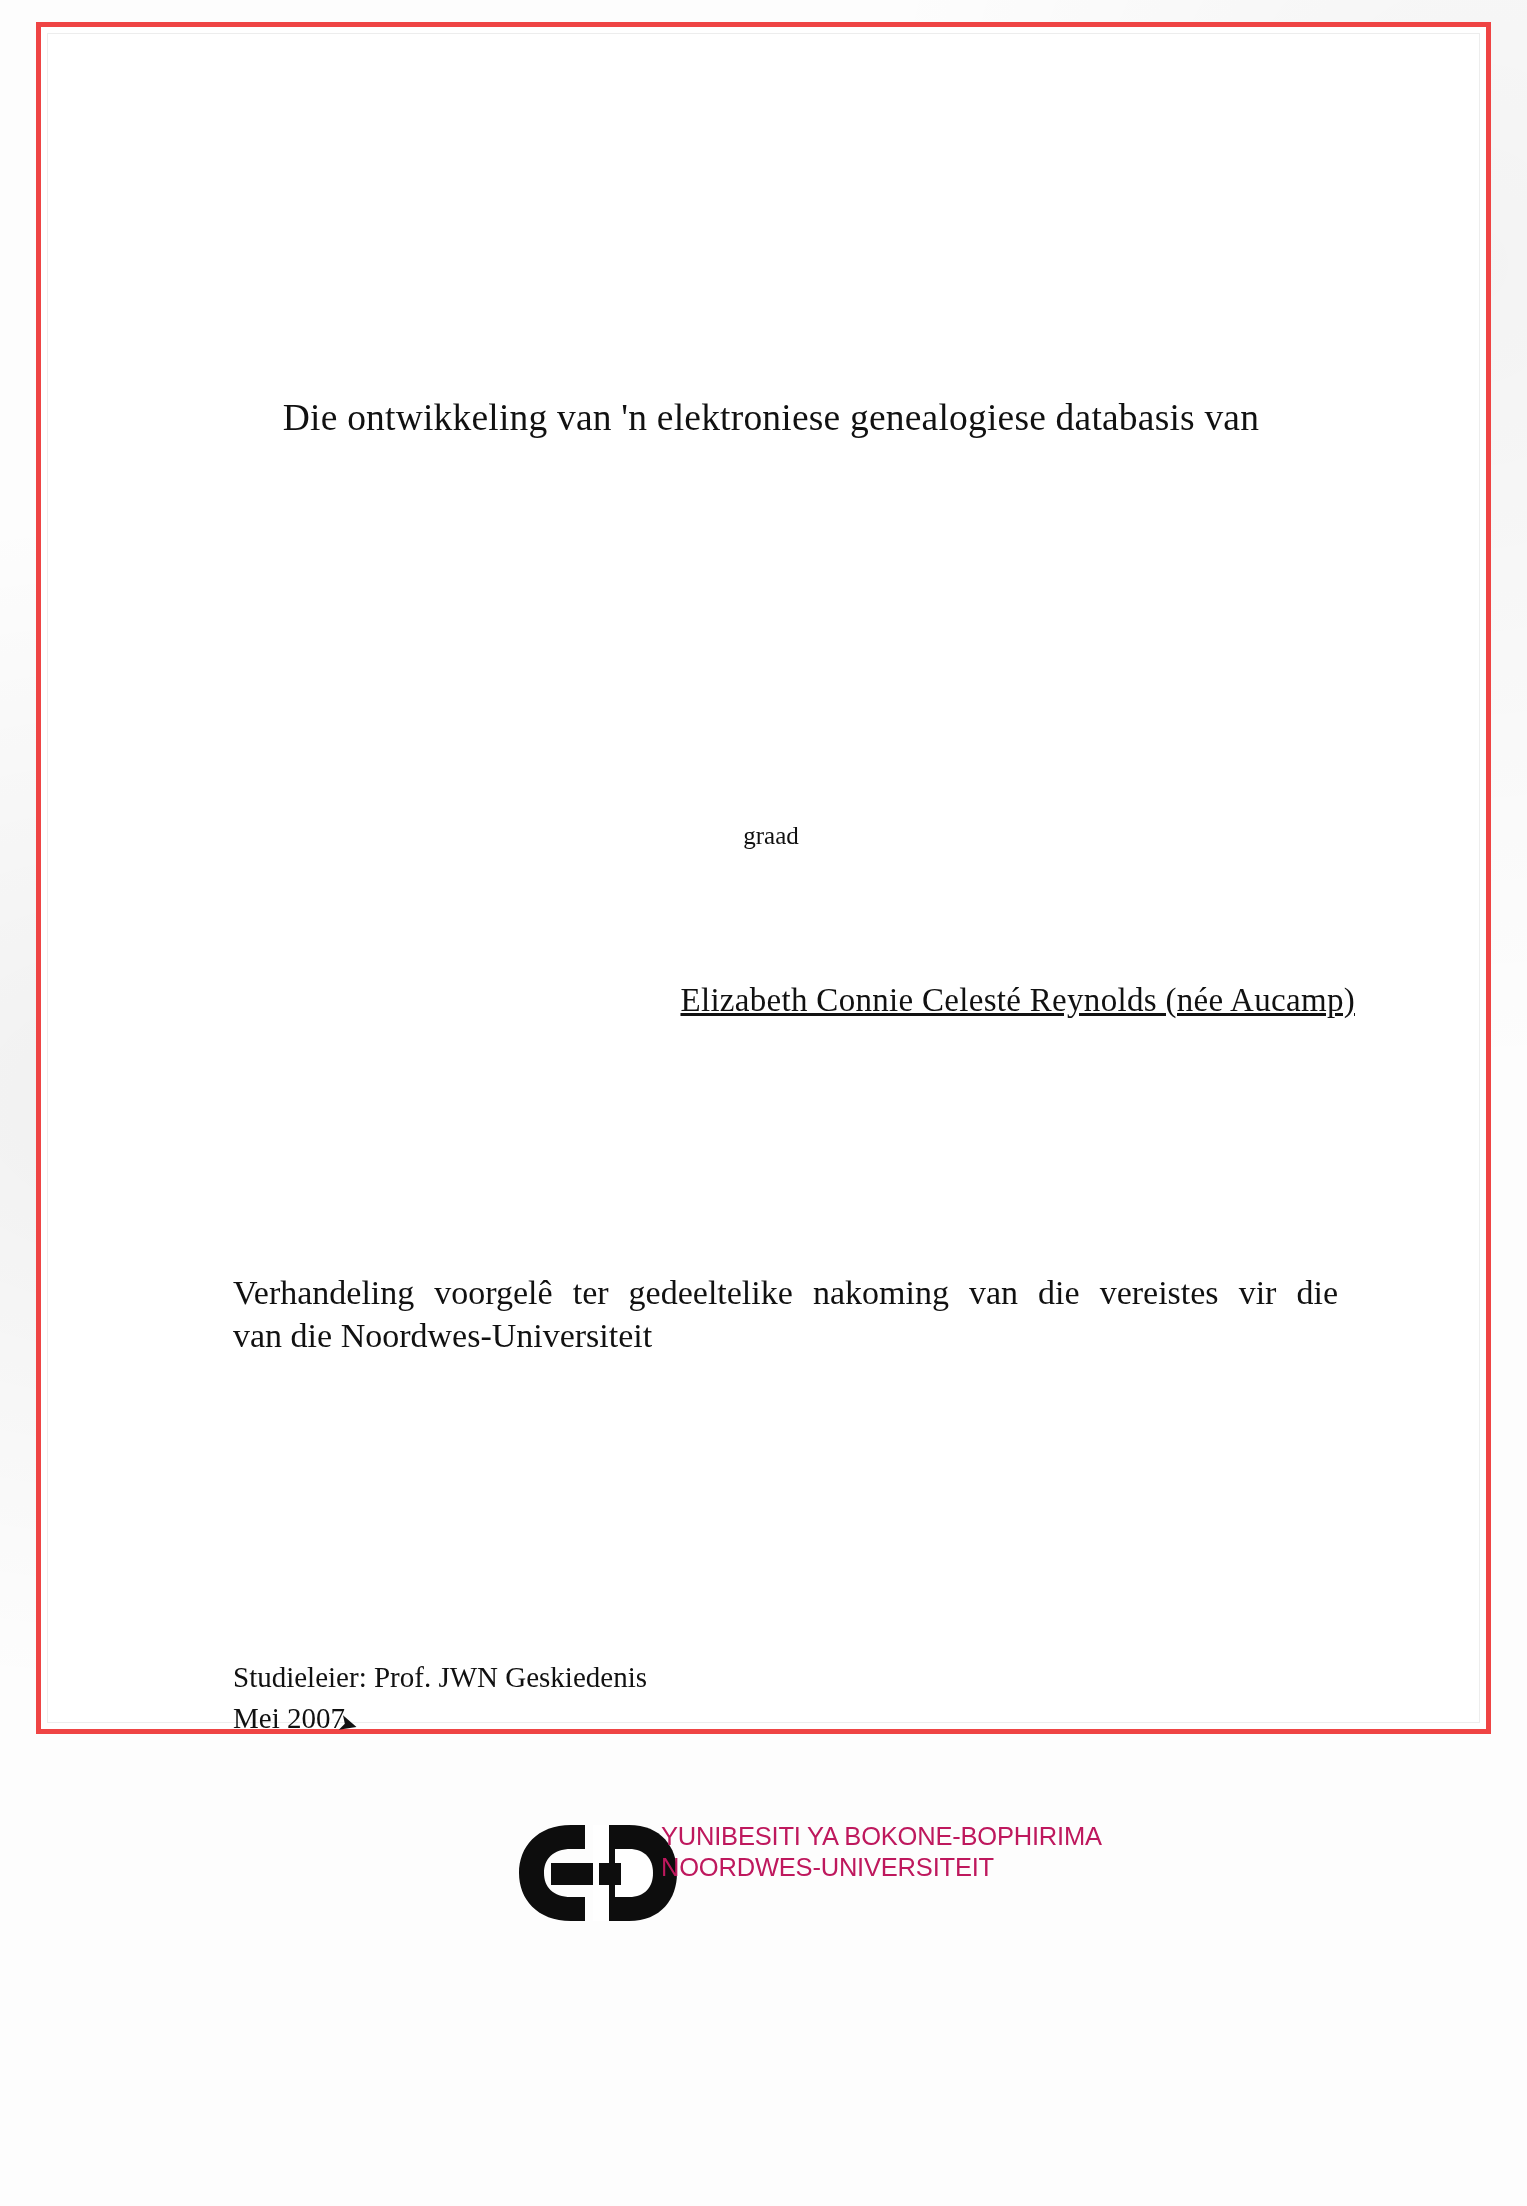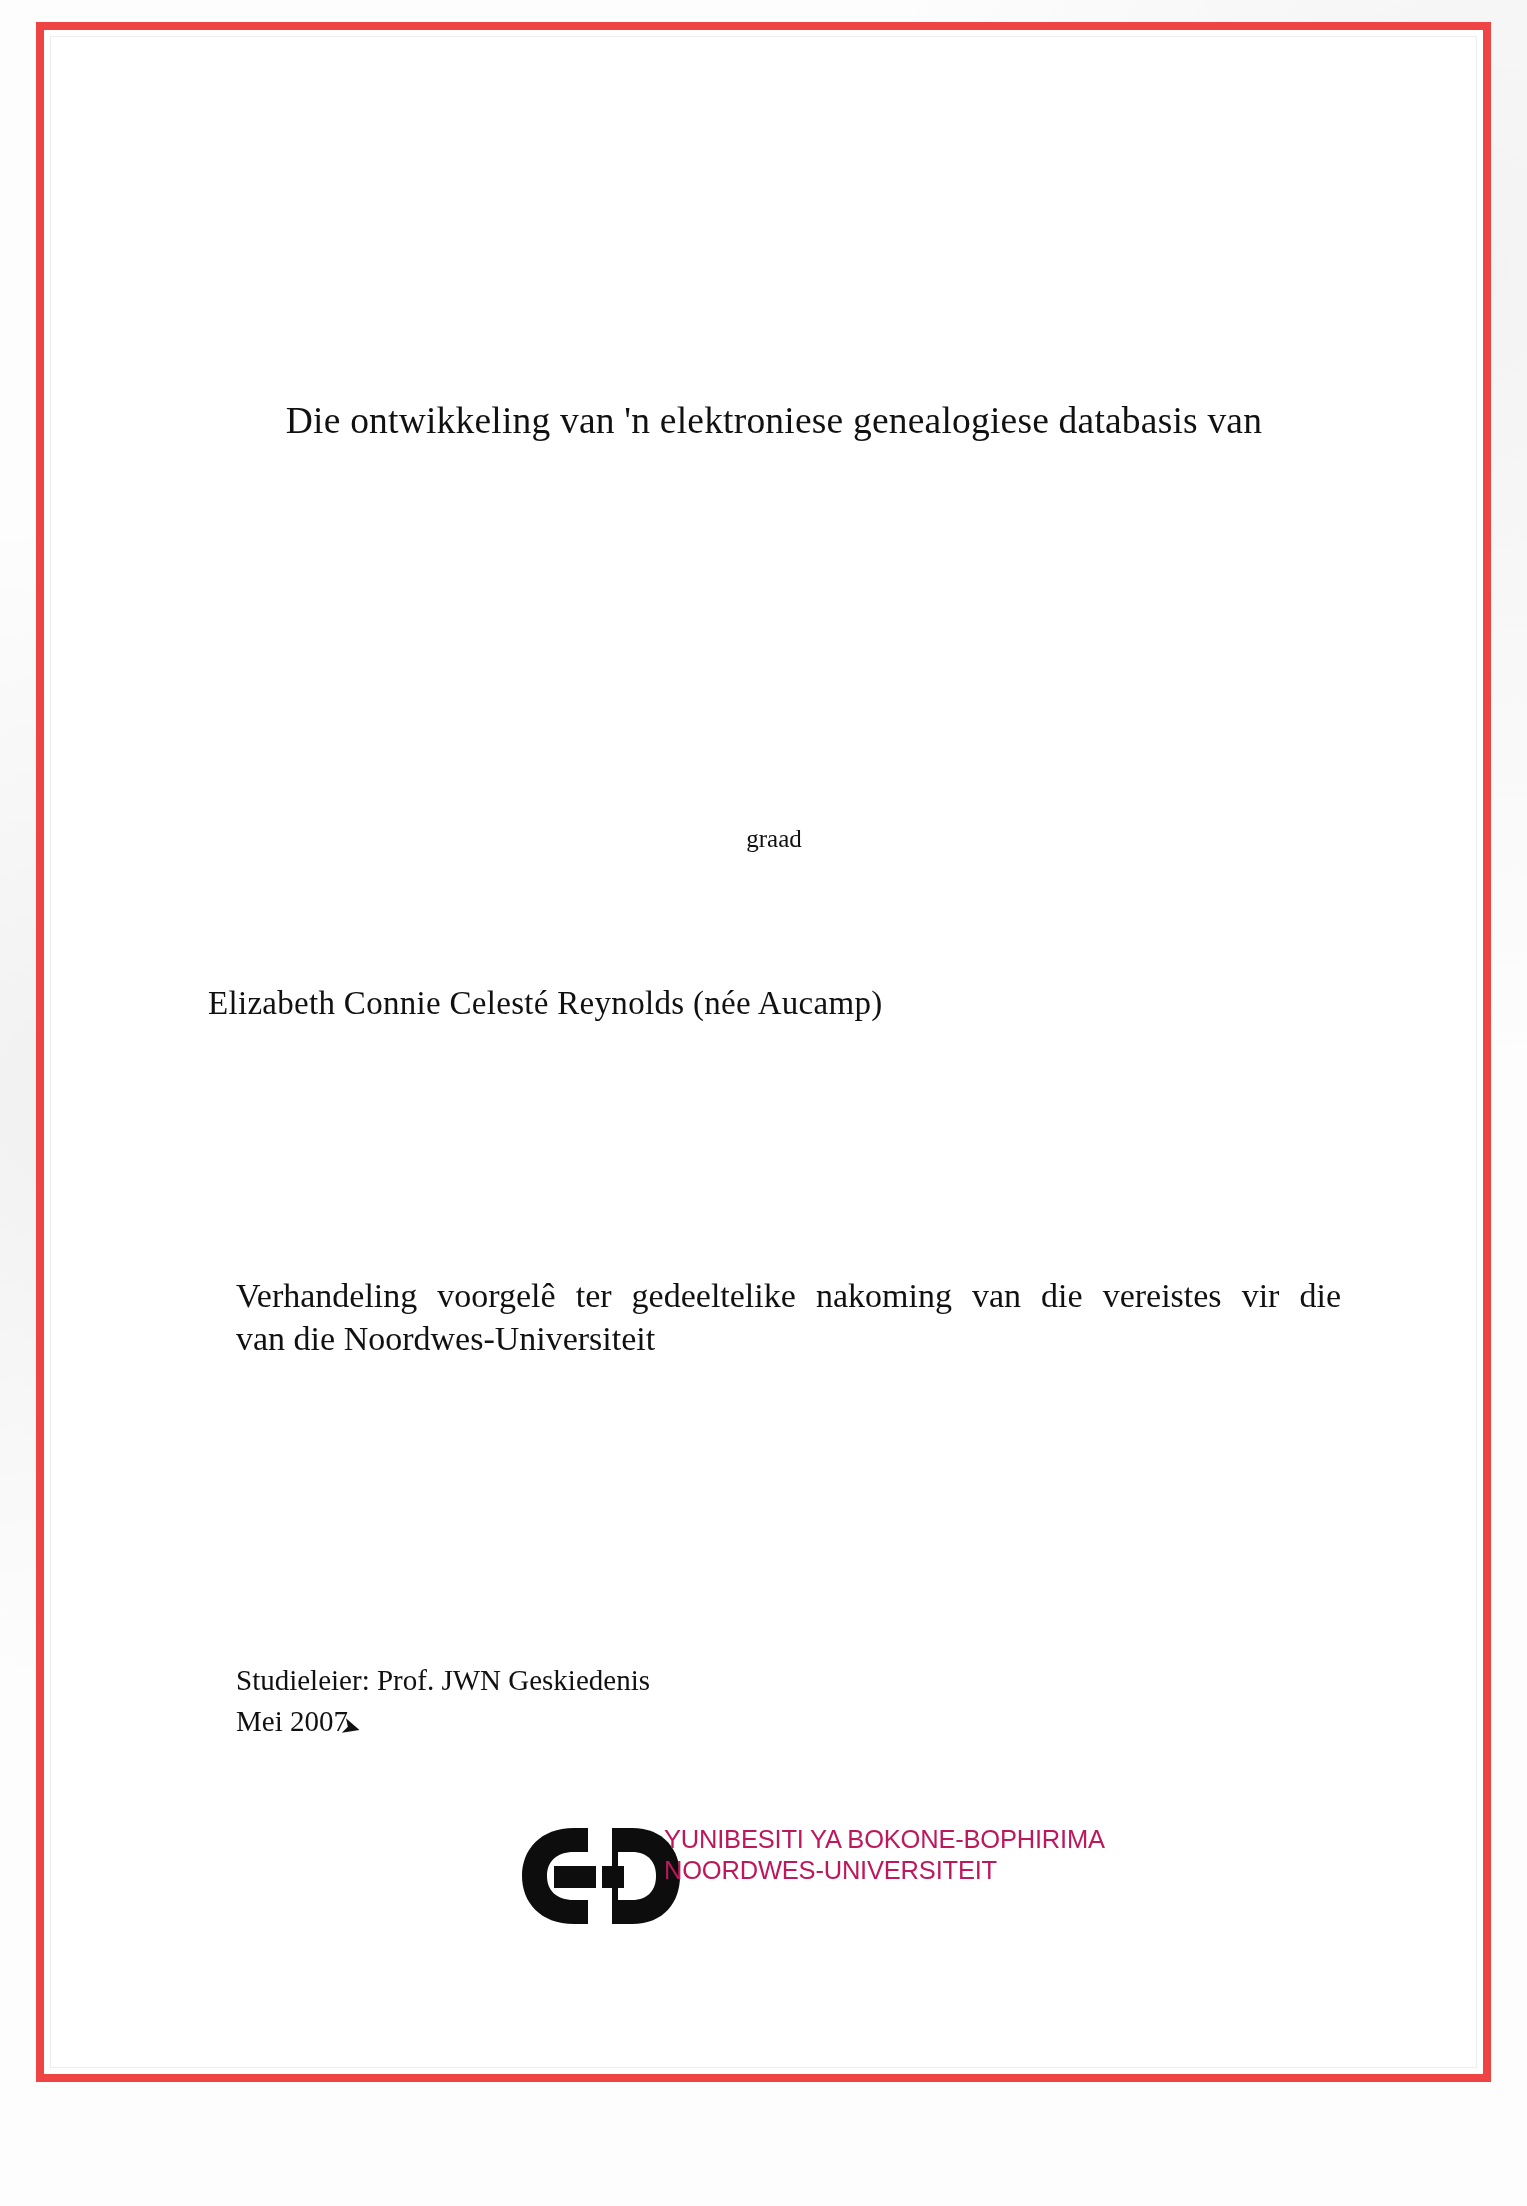--- a/index.html
+++ b/index.html
@@ -27,22 +27,22 @@
       radial-gradient(ellipse at 97% 12%, rgba(0,0,0,0.04) 0%, rgba(0,0,0,0) 30%),
       #fdfdfd;
   }
 
   
   .page-frame {
     position: absolute;
     left: 36px;
     top: 22px;
     width: 1455px;
-    height: 2060px;
-    border: 8px solid #ef4444;
+    height: 1712px;
+    border: 5px solid #ef4444;
     box-sizing: border-box;
     background: #ffffff;
   }
 
   
   .page-frame::after {
     content: "";
     position: absolute;
     left: 6px;
     top: 6px;
@@ -79,25 +79,26 @@
     top: 795px;
     left: 0;
     width: 1160px;
     text-align: center;
     font-size: 25px;
   }
 
   .author {
     position: absolute;
     top: 955px;
-    left: 14px;
-    width: 1160px;
-    text-align: left;
+    left: 4px;
+    width: 1160px;
+    text-align: right;
     font-size: 33px;
     letter-spacing: 0.3px;
+    text-decoration: underline;
   }
 
   .statement {
     position: absolute;
     top: 1244px;
     left: 42px;
     width: 1105px;
     font-size: 34px;
     line-height: 43px;
   }

